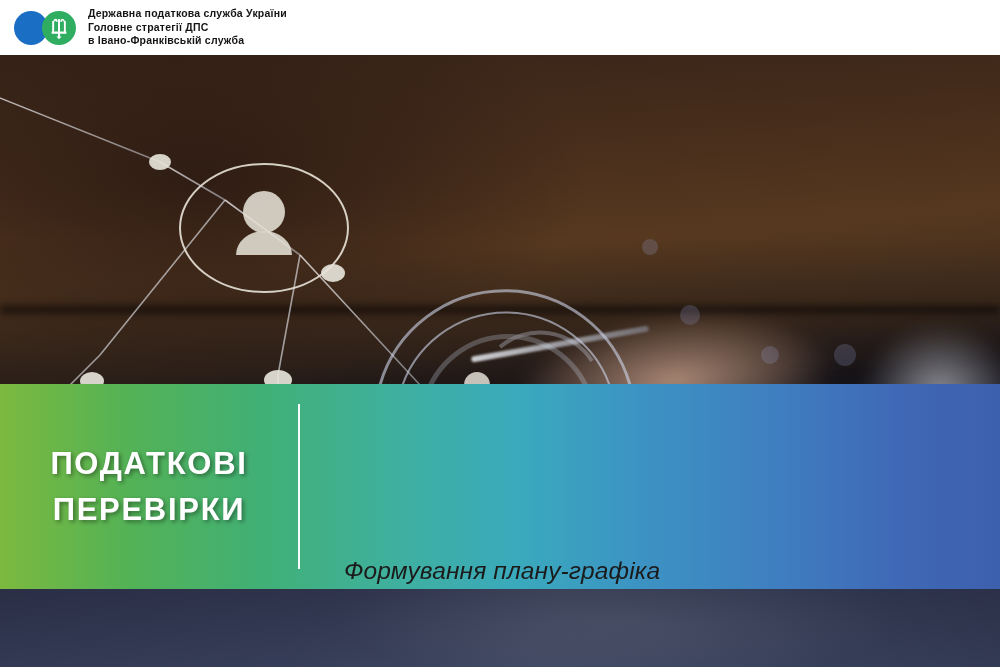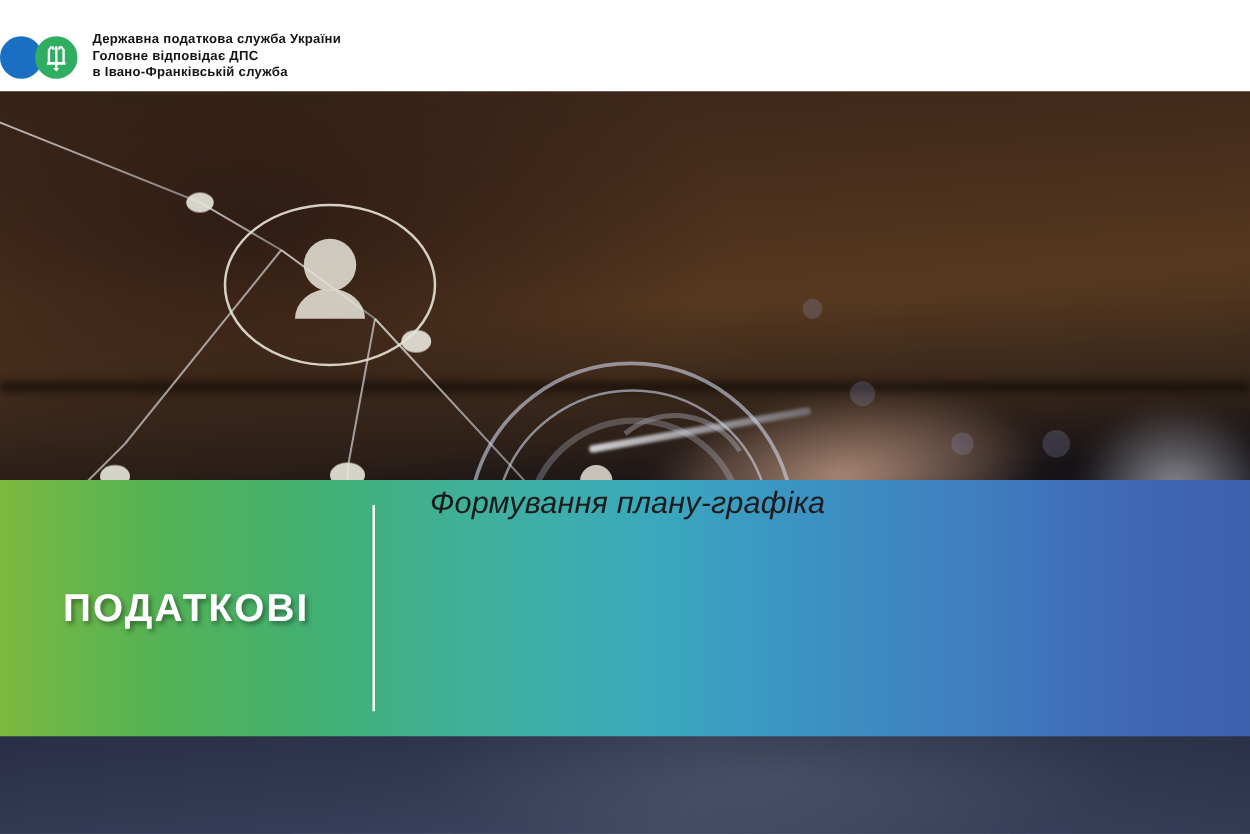--- a/index.html
+++ b/index.html
@@ -5,22 +5,22 @@
   * { margin:0; padding:0; box-sizing:border-box; }
   html, body {
     width:1000px; height:667px;
     font-family:"Liberation Sans", sans-serif;
     background:#ffffff; overflow:hidden;
   }
   .page { position:relative; width:1000px; height:667px; overflow:hidden; }
 
   
   .header {
-    position:absolute; left:0; top:18px; width:1000px; height:55px;
-    background:#ffffff; display:flex; align-items:center; 
+    position:absolute; left:0; top:0; width:1000px; height:55px;
+    background:#ffffff; display:flex; align-items:center; padding-left:14px;
     z-index:40;
   }
   .logo { position:relative; width:62px; height:34px; flex:0 0 auto; }
   .logo .circ { position:absolute; top:0; width:34px; height:34px; border-radius:50%; }
   .logo .blue { left:0; background:#1a6fc4; }
   .logo .green { left:28px; background:#2fae62; }
   .logo .trident { position:absolute; left:28px; top:0; width:34px; height:34px; }
   .header-text {
     margin-left:12px; color:#141414;
     font-size:10.5px; font-weight:bold; line-height:13.4px; letter-spacing:0.02em;
@@ -100,21 +100,21 @@
   .banner-title {
     color:#ffffff; font-size:31px; font-weight:bold; line-height:46px;
     letter-spacing:0.055em; text-align:center;
     text-shadow:2px 2px 4px rgba(0,0,0,0.40);
   }
   .divider {
     flex:0 0 2px; width:2px; background:#ffffff;
     margin:20px 0; opacity:0.96;
   }
   .banner-right {
-    flex:1 1 auto; display:flex; align-items:flex-start; padding-left:44px; padding-right:14px;
+    flex:1 1 auto; display:flex; align-items:flex-end; padding-left:44px; padding-right:14px;
   }
   .banner-sub {
     color:#1b1b1b; font-size:24.5px; font-style:italic; font-weight:normal;
     line-height:37px; letter-spacing:0.005em;
   }
 
   
   .bottom-strip {
     position:absolute; left:0; top:589px; width:1000px; height:78px; z-index:10;
     overflow:hidden;
@@ -209,20 +209,21 @@
       </g>
     </svg>
   </div>
 
   <div class="bottom-strip"></div>
 
   <div class="banner">
     <div class="banner-left">
       <div class="banner-title">
         <div>ПОДАТКОВІ</div>
+        <div>ПЕРЕВІРКИ</div>
       </div>
     </div>
     <div class="divider"></div>
     <div class="banner-right">
       <div class="banner-sub">
         <div>Формування плану-графіка</div>
       </div>
     </div>
   </div>
 
@@ -237,18 +238,18 @@
           <rect x="21.9" y="10" width="1.9" height="11" rx="0.6"></rect>
           <path d="M9.6 20.6 h14.8 v2.1 h-14.8 z"></path>
           <path d="M11 10.4 q0.6 -2.6 2.6 -2.6 q2 0 2.1 2.9 l-1.9 0 q0 -1.2 -0.5 -1.2 q-0.6 0 -0.7 0.9 z"></path>
           <path d="M23 10.4 q-0.6 -2.6 -2.6 -2.6 q-2 0 -2.1 2.9 l1.9 0 q0 -1.2 0.5 -1.2 q0.6 0 0.7 0.9 z"></path>
           <path d="M14.4 25.6 h5.2 l-2.6 2.6 z"></path>
         </g>
       </svg>
     </div>
     <div class="header-text">
       <div>Державна податкова служба України</div>
-      <div>Головне відповідає ДПС</div>
+      <div>Головне стратегії ДПС</div>
       <div>в Івано-Франківській служба</div>
     </div>
   </div>
 
 </div>
 
 </body></html>

